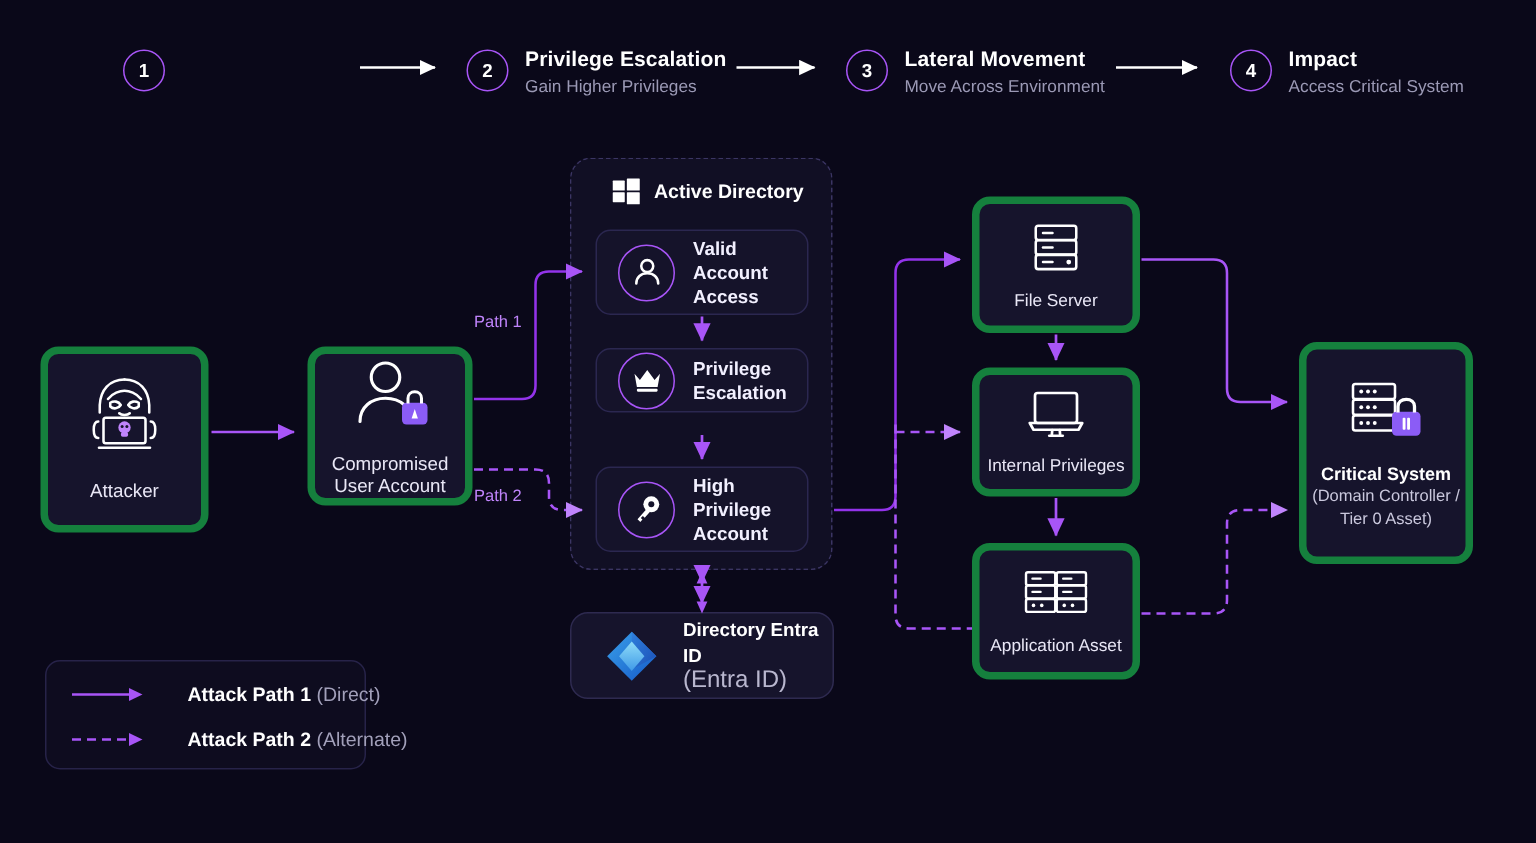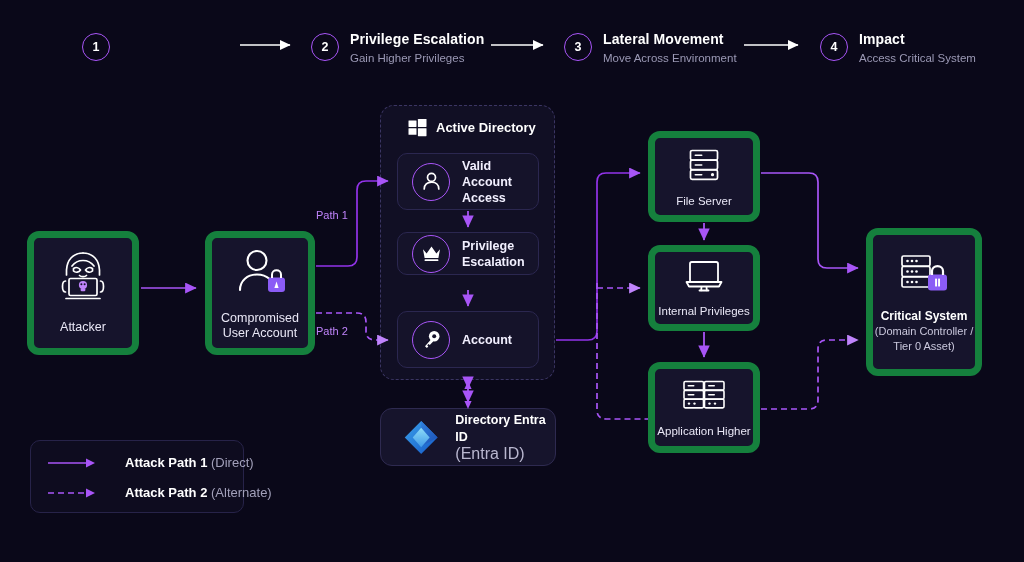--- a/index.html
+++ b/index.html
@@ -22,21 +22,21 @@
     flex:0 0 auto; margin-top:2px;
   }
   .phase-text { margin-left:11px; }
   .phase-title { font-size:14px; font-weight:bold; color:#ffffff; line-height:17px; letter-spacing:.1px; }
   .phase-sub { font-size:11.5px; color:#9b99b5; line-height:15px; margin-top:3px; }
 
   
   .card {
     position:absolute;
     background:#16142c;
-    border:7px solid #15803d;
+    border:5px solid #15803d;
     border-radius:12px;
     display:flex; flex-direction:column;
     align-items:center; justify-content:center;
     text-align:center;
   }
   .card-label { font-size:11.5px; color:#e9e7f6; line-height:15px; }
   .card-label.big { font-size:12.5px; }
   .card-sub { font-size:11px; color:#cac8dd; line-height:15px; }
 
   
@@ -140,21 +140,21 @@
         <rect x="28.6" y="40.2" width="4.8" height="3" rx="1.2"></rect>
       </g>
       <g fill="#16142c">
         <circle cx="29.4" cy="36.3" r="1"></circle>
         <circle cx="32.6" cy="36.3" r="1"></circle>
       </g>
     </svg>
     <div class="card-label big" style="margin-top:16px;">Attacker</div>
   </div>
 
-  <div class="card" style="left:205px; top:231px; width:110px; height:124px;">
+  <div class="card" style="left:205px; top:231px; width:110px; height:106px;">
     <svg width="58" height="50" viewBox="0 0 58 50" style="margin-top:2px;">
       <g fill="none" stroke="#ffffff" stroke-width="2.1" stroke-linecap="round" stroke-linejoin="round">
         <circle cx="26" cy="13.5" r="9.5"></circle>
         <path d="M9 43 C9 33.5 16.5 27.5 26 27.5 C31 27.5 35.5 29.2 38.7 32"></path>
       </g>
       <g>
         <rect x="37" y="30.5" width="17" height="14.5" rx="3" fill="#8b5cf6"></rect>
         <path d="M41 31 L41 27.5 C41 24.9 43 23.2 45.5 23.2 C48 23.2 50 24.9 50 27.5 L50 31" fill="none" stroke="#ffffff" stroke-width="2"></path>
         <path d="M45.5 34.6 L47.6 41 L43.4 41 Z" fill="#ffffff"></path>
       </g>
@@ -210,20 +210,21 @@
     <div class="ad-ring">
       <svg width="21" height="21" viewBox="0 0 21 21">
         <g fill="#ffffff">
           <circle cx="13.2" cy="7.2" r="5.3"></circle>
           <circle cx="13.2" cy="7.2" r="2" fill="#16142c"></circle>
           <path d="M10.2 10.2 L4 17.2 L5.9 19 L7.3 17.4 L6.2 16.3 L7.6 15 L8.8 16.1 L12.2 12.4 Z"></path>
         </g>
       </svg>
     </div>
     <div class="ad-text">
+      <div>High Privilege</div>
       <div>Account</div>
     </div>
   </div>
 
   <div class="entra" style="left:380px; top:408px; width:176px; height:58px;">
     <svg width="43" height="43" viewBox="0 0 43 43">
       <defs>
         <linearGradient id="eg1" x1="0" y1="0" x2="1" y2="1">
           <stop offset="0" stop-color="#3aa0ea"></stop>
             <stop offset="1" stop-color="#1559c7"></stop>
@@ -290,21 +291,21 @@
         <rect x="7.5" y="9" width="7" height="1.5" rx="0.75"></rect>
         <rect x="28" y="9" width="7" height="1.5" rx="0.75"></rect>
         <rect x="7.5" y="17.9" width="7" height="1.5" rx="0.75"></rect>
         <rect x="28" y="17.9" width="7" height="1.5" rx="0.75"></rect>
         <circle cx="9" cy="27.6" r="1.2"></circle>
           <circle cx="14.5" cy="27.6" r="1.2"></circle>
         <circle cx="29.5" cy="27.6" r="1.2"></circle>
           <circle cx="35" cy="27.6" r="1.2"></circle>
       </g>
     </svg>
-    <div class="card-label" style="margin-top:8px;">Application Higher</div>
+    <div class="card-label" style="margin-top:8px;">Application Asset</div>
   </div>
 
   <div class="card" style="left:866px; top:228px; width:116px; height:148px;">
     <svg width="58" height="48" viewBox="0 0 58 48" style="margin-top:2px;">
       <g fill="none" stroke="#ffffff" stroke-width="1.7" stroke-linejoin="round">
         <rect x="7" y="4" width="28" height="10" rx="1.5"></rect>
         <rect x="7" y="14.5" width="28" height="10" rx="1.5"></rect>
         <rect x="7" y="25" width="28" height="10" rx="1.5"></rect>
       </g>
       <g fill="#ffffff">

